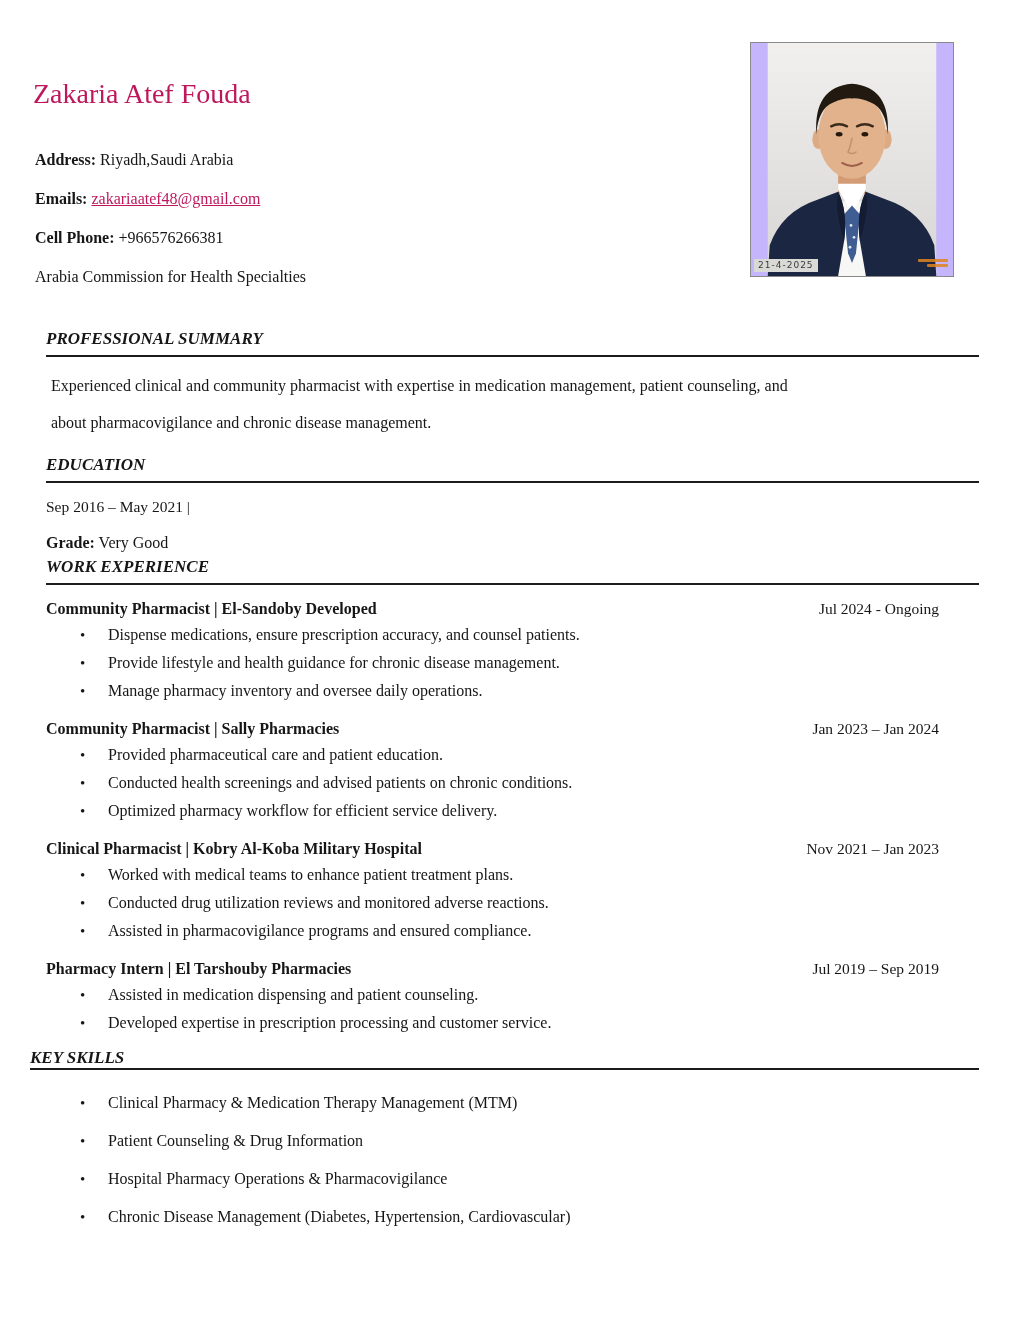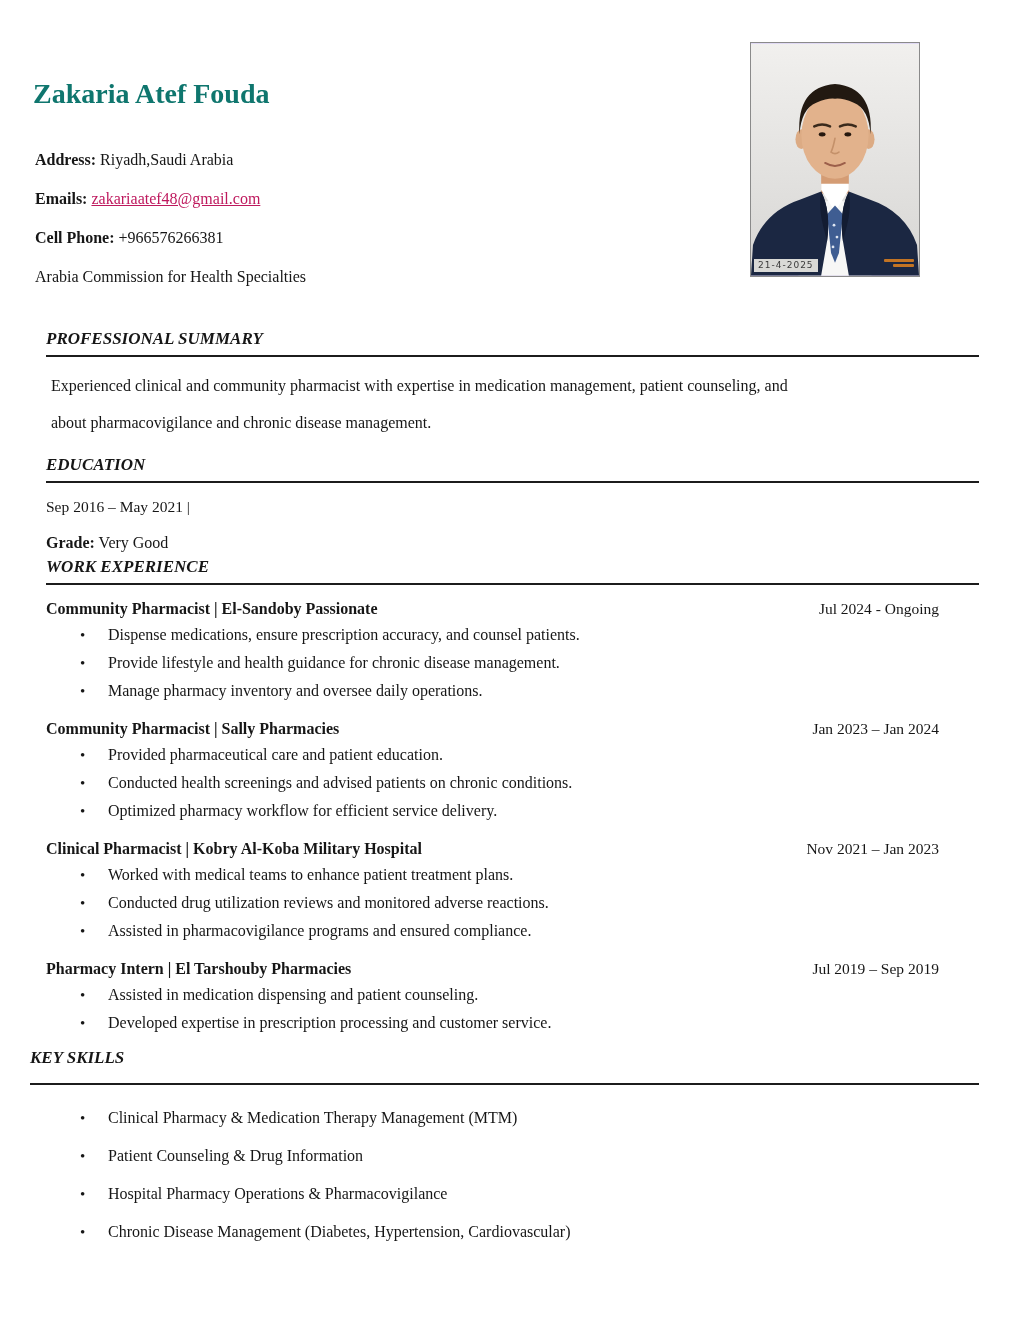--- a/index.html
+++ b/index.html
@@ -6,40 +6,40 @@
   html, body { background:#ffffff; }
   body {
     width:1024px; height:1325px; position:relative; overflow:hidden;
     font-family:"Liberation Serif","DejaVu Serif",serif;
     color:#161616; font-size:16px;
   }
   .b { font-weight:bold; }
 
   
   .photo {
-    position:absolute; left:750px; top:42px; width:170px; height:235px;
+    position:absolute; left:750px; top:42px; width:204px; height:235px;
     border:1px solid #8a8a8a; background:#c4b5fd; overflow:hidden;
   }
   .photo svg { display:block; width:100%; height:100%; }
   .photo .stamp {
     position:absolute; left:3px; bottom:4px;
     background:#d9d9d6; color:#3a3a3a;
     font-family:"DejaVu Sans",sans-serif; font-size:9px; line-height:11px;
     padding:1px 4px; letter-spacing:1px;
   }
   .photo .watermark {
     position:absolute; right:5px; bottom:6px; width:30px; height:11px;
   }
   .photo .watermark i {
     display:block; height:3px; margin-bottom:2px; background:#e0821f; opacity:.85; border-radius:1px;
   }
   .photo .watermark i:last-child { width:70%; margin-left:30%; }
 
   
-  h1.name { margin:80px 0 0 33px; font-size:28px; line-height:28px; font-weight:bold; color:#0f766e; }
+  h1.name { margin:80px 0 0 33px; font-size:28px; line-height:28px; font-weight:normal; color:#be185d; }
   .contact { margin-left:35px; line-height:20px; }
   .contact.first { margin-top:42px; }
   .contact + .contact { margin-top:19px; }
   .email-link { color:#be185d; text-decoration:underline; cursor:pointer; }
 
   
   .section { margin:0 45px 0 46px; }
   .section.skills { margin-left:30px; }
   .sec-head { border-bottom:2px solid #1c1c1c; padding-bottom:6px;font-style:italic; }
   .sec-title { font-weight:bold; font-size:17px; line-height:20px; }
@@ -56,21 +56,21 @@
   .section.work { margin-top:4px; }
   .job { margin-top:13px; }
   .job-head { display:flex; justify-content:space-between; align-items:baseline; line-height:21px; }
   .job-title { font-weight:bold; }
   .job-dates { margin-right:40px; font-size:15.5px; white-space:nowrap; }
   .bullets { margin-top:2px; }
   .bullet-row { display:flex; line-height:28px; }
   .bullet-row .dot { margin-left:34px; width:28px; flex:0 0 28px; font-size:15px; }
 
   .section.skills { margin-top:11px; }
-  .sec-head.skills-head { padding-bottom:15px; }
+  .sec-head.skills-head { padding-bottom:0; }
   .skills-list { margin-top:14px; }
   .skill-row { display:flex; line-height:38px; }
   .skill-row .dot { margin-left:50px; width:28px; flex:0 0 28px; font-size:15px; }
 </style>
 </head>
 <body>
 
 <div class="photo">
   <svg viewBox="0 0 170 235" aria-hidden="true">
     <defs>
@@ -148,21 +148,21 @@
   <span>Very Good</span>
 </div>
 
 <div class="section work">
   <div class="sec-head">
     <span class="sec-title">WORK EXPERIENCE</span>
   </div>
 
   <div class="job">
     <div class="job-head">
-      <span class="job-title">Community Pharmacist | El-Sandoby Passionate</span>
+      <span class="job-title">Community Pharmacist | El-Sandoby Developed</span>
       <span class="job-dates">Jul 2024 - Ongoing</span>
     </div>
     <div class="bullets">
       <div class="bullet-row">
           <span class="dot">•</span>
           <span>Dispense medications, ensure prescription accuracy, and counsel patients.</span>
         </div>
       <div class="bullet-row">
           <span class="dot">•</span>
           <span>Provide lifestyle and health guidance for chronic disease management.</span>

